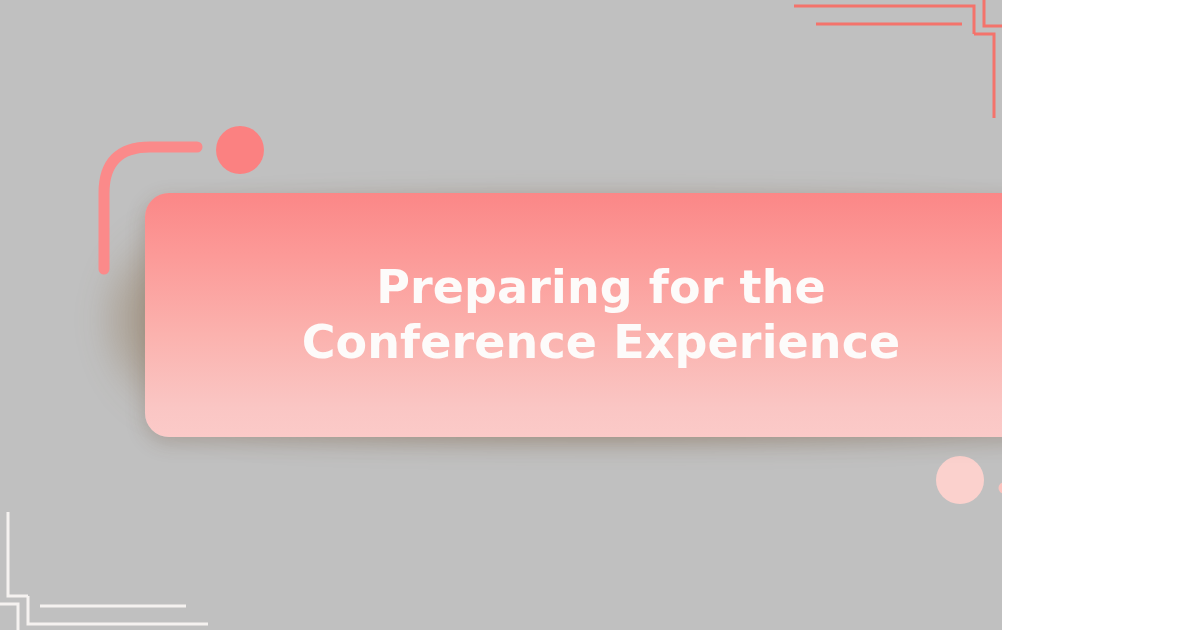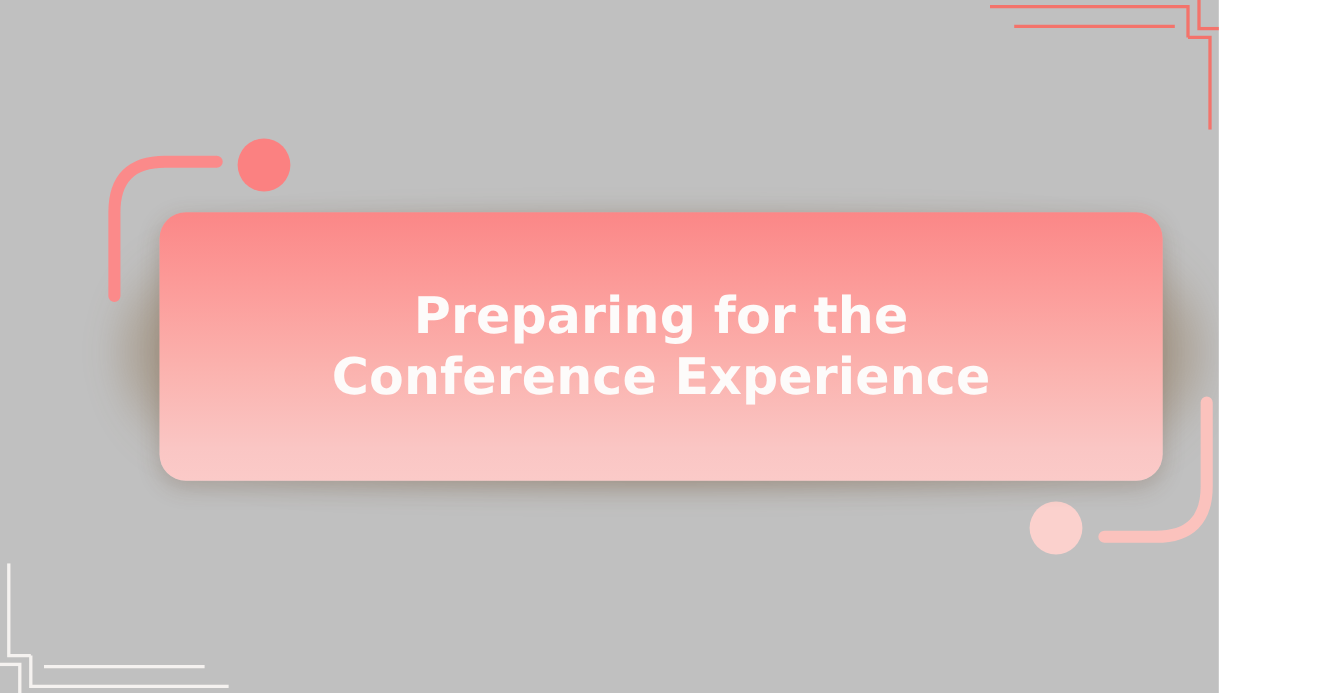--- a/index.html
+++ b/index.html
@@ -9,21 +9,21 @@
   }
   body {
     width: 1200px;
     height: 630px;
     overflow: hidden;
     font-family: "DejaVu Sans", "Liberation Sans", sans-serif;
   }
 
   .slide {
     position: relative;
-    width: 1108px;
+    width: 1002px;
     height: 630px;
     background: #c0c0c0;
     overflow: hidden;
   }
 
   
   .corner-frame {
     position: absolute;
     pointer-events: none;
   }

